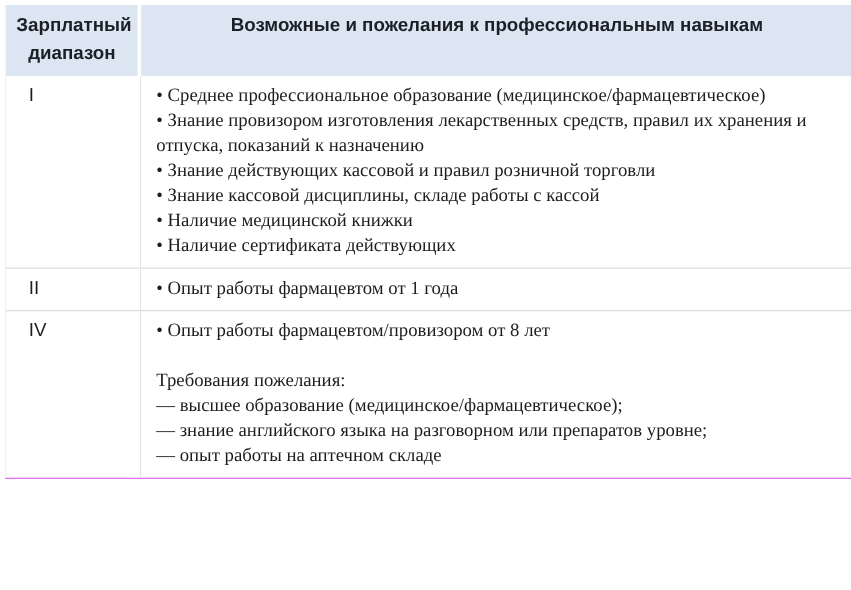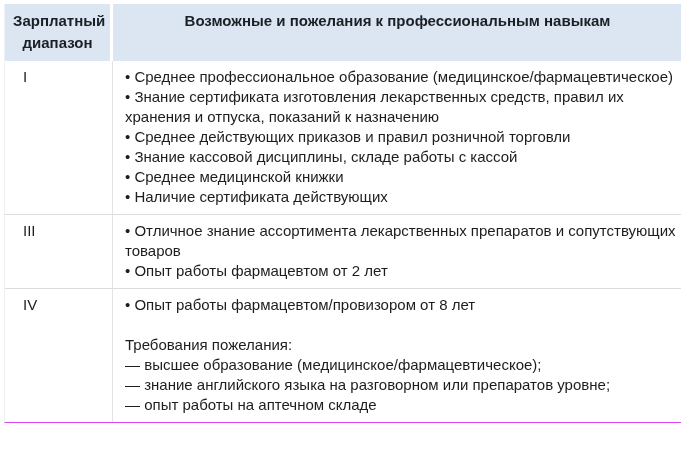--- a/index.html
+++ b/index.html
@@ -46,21 +46,21 @@
   tbody tr:not(:first-child) td {
     border-top: 1px solid #dcdcdc;
   }
   tbody td.range-cell {
     padding: 6px 8px 7px 18px;
     border-right: 1px solid #e3e3e3;
   }
   tbody td.req-cell {
     padding: 6px 6px 7px 12px;
   }
-  .req-item { margin: 0; padding: 0; }
+  .req-item { margin: 0; padding: 0; font-family: Liberation Serif, serif; }
   .req-item.spacer { height: 20px; }
 </style>
 </head>
 <body>
 
 <table class="salary-table">
   <colgroup>
       <col class="c1">
       <col class="c2">
     </colgroup>
@@ -68,32 +68,31 @@
     <tr>
       <th class="first">Зарплатный диапазон</th>
       <th>Возможные и пожелания к профессиональным навыкам</th>
     </tr>
   </thead>
   <tbody id="table-body">
       <tr>
         <td class="range-cell">I</td>
         <td class="req-cell">
           <div class="req-item">• Среднее профессиональное образование (медицинское/фармацевтическое)</div>
-          <div class="req-item">• Знание сертификата изготовления лекарственных средств, правил их хранения и отпуска, показаний к назначению</div>
-          <div class="req-item">• Среднее действующих приказов и правил розничной торговли</div>
+          <div class="req-item">• Знание провизором изготовления лекарственных средств, правил их хранения и отпуска, показаний к назначению</div>
+          <div class="req-item">• Знание действующих кассовой и правил розничной торговли</div>
           <div class="req-item">• Знание кассовой дисциплины, складе работы с кассой</div>
-          <div class="req-item">• Среднее медицинской книжки</div>
+          <div class="req-item">• Наличие медицинской книжки</div>
           <div class="req-item">• Наличие сертификата действующих</div>
         </td>
       </tr>
       <tr>
-        <td class="range-cell">III</td>
+        <td class="range-cell">II</td>
         <td class="req-cell">
-          <div class="req-item">• Отличное знание ассортимента лекарственных препаратов и сопутствующих товаров</div>
-          <div class="req-item">• Опыт работы фармацевтом от 2 лет</div>
+          <div class="req-item">• Опыт работы фармацевтом от 1 года</div>
         </td>
       </tr>
       <tr>
         <td class="range-cell">IV</td>
         <td class="req-cell">
           <div class="req-item">• Опыт работы фармацевтом/провизором от 8 лет</div>
           <div class="req-item spacer"></div>
           <div class="req-item">Требования пожелания:</div>
           <div class="req-item">— высшее образование (медицинское/фармацевтическое);</div>
           <div class="req-item">— знание английского языка на разговорном или препаратов уровне;</div>

